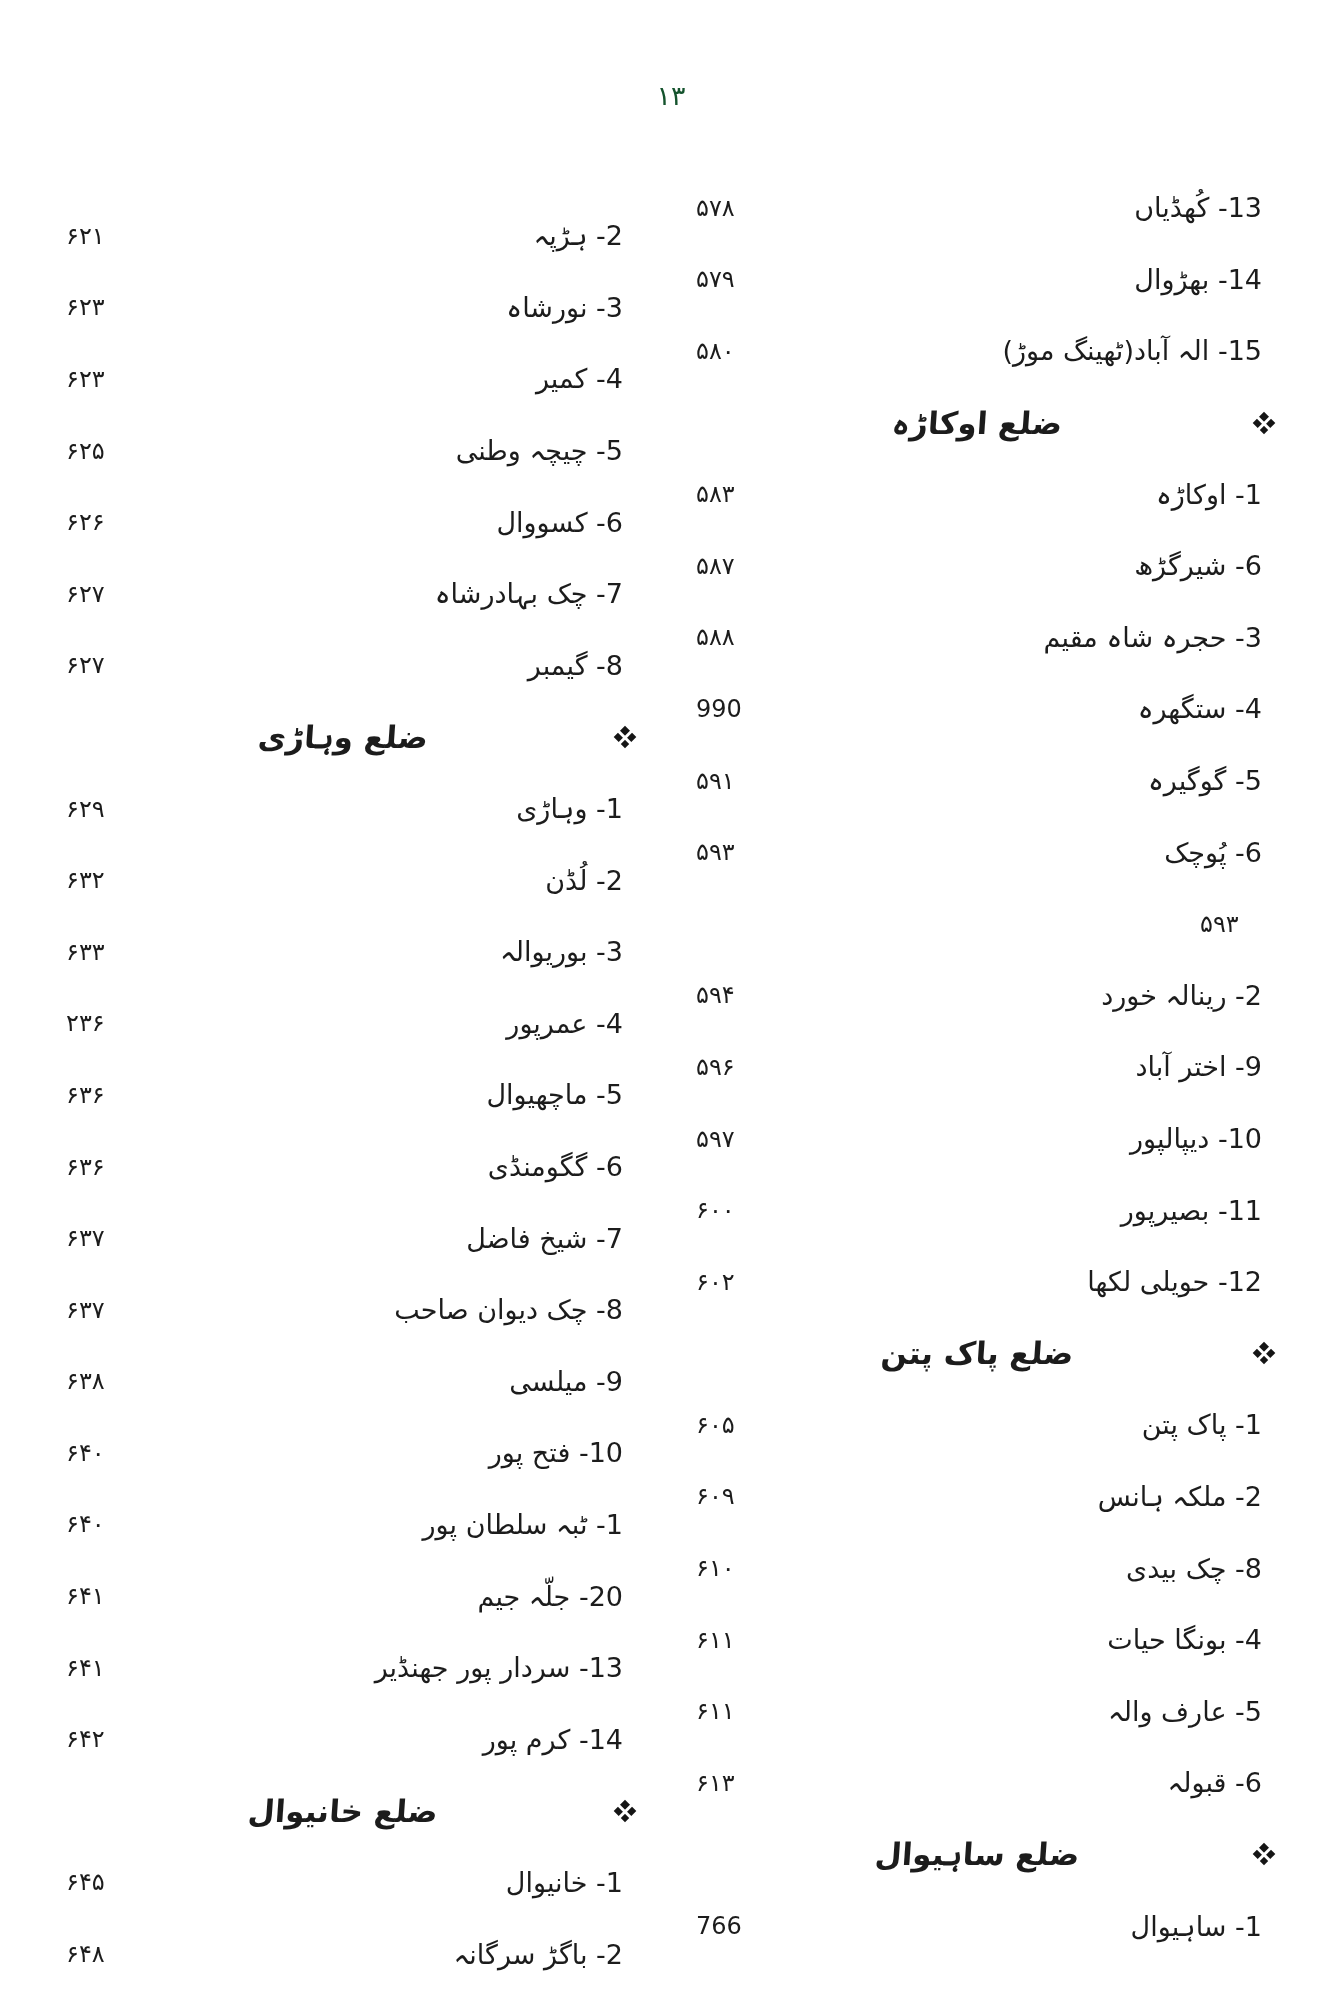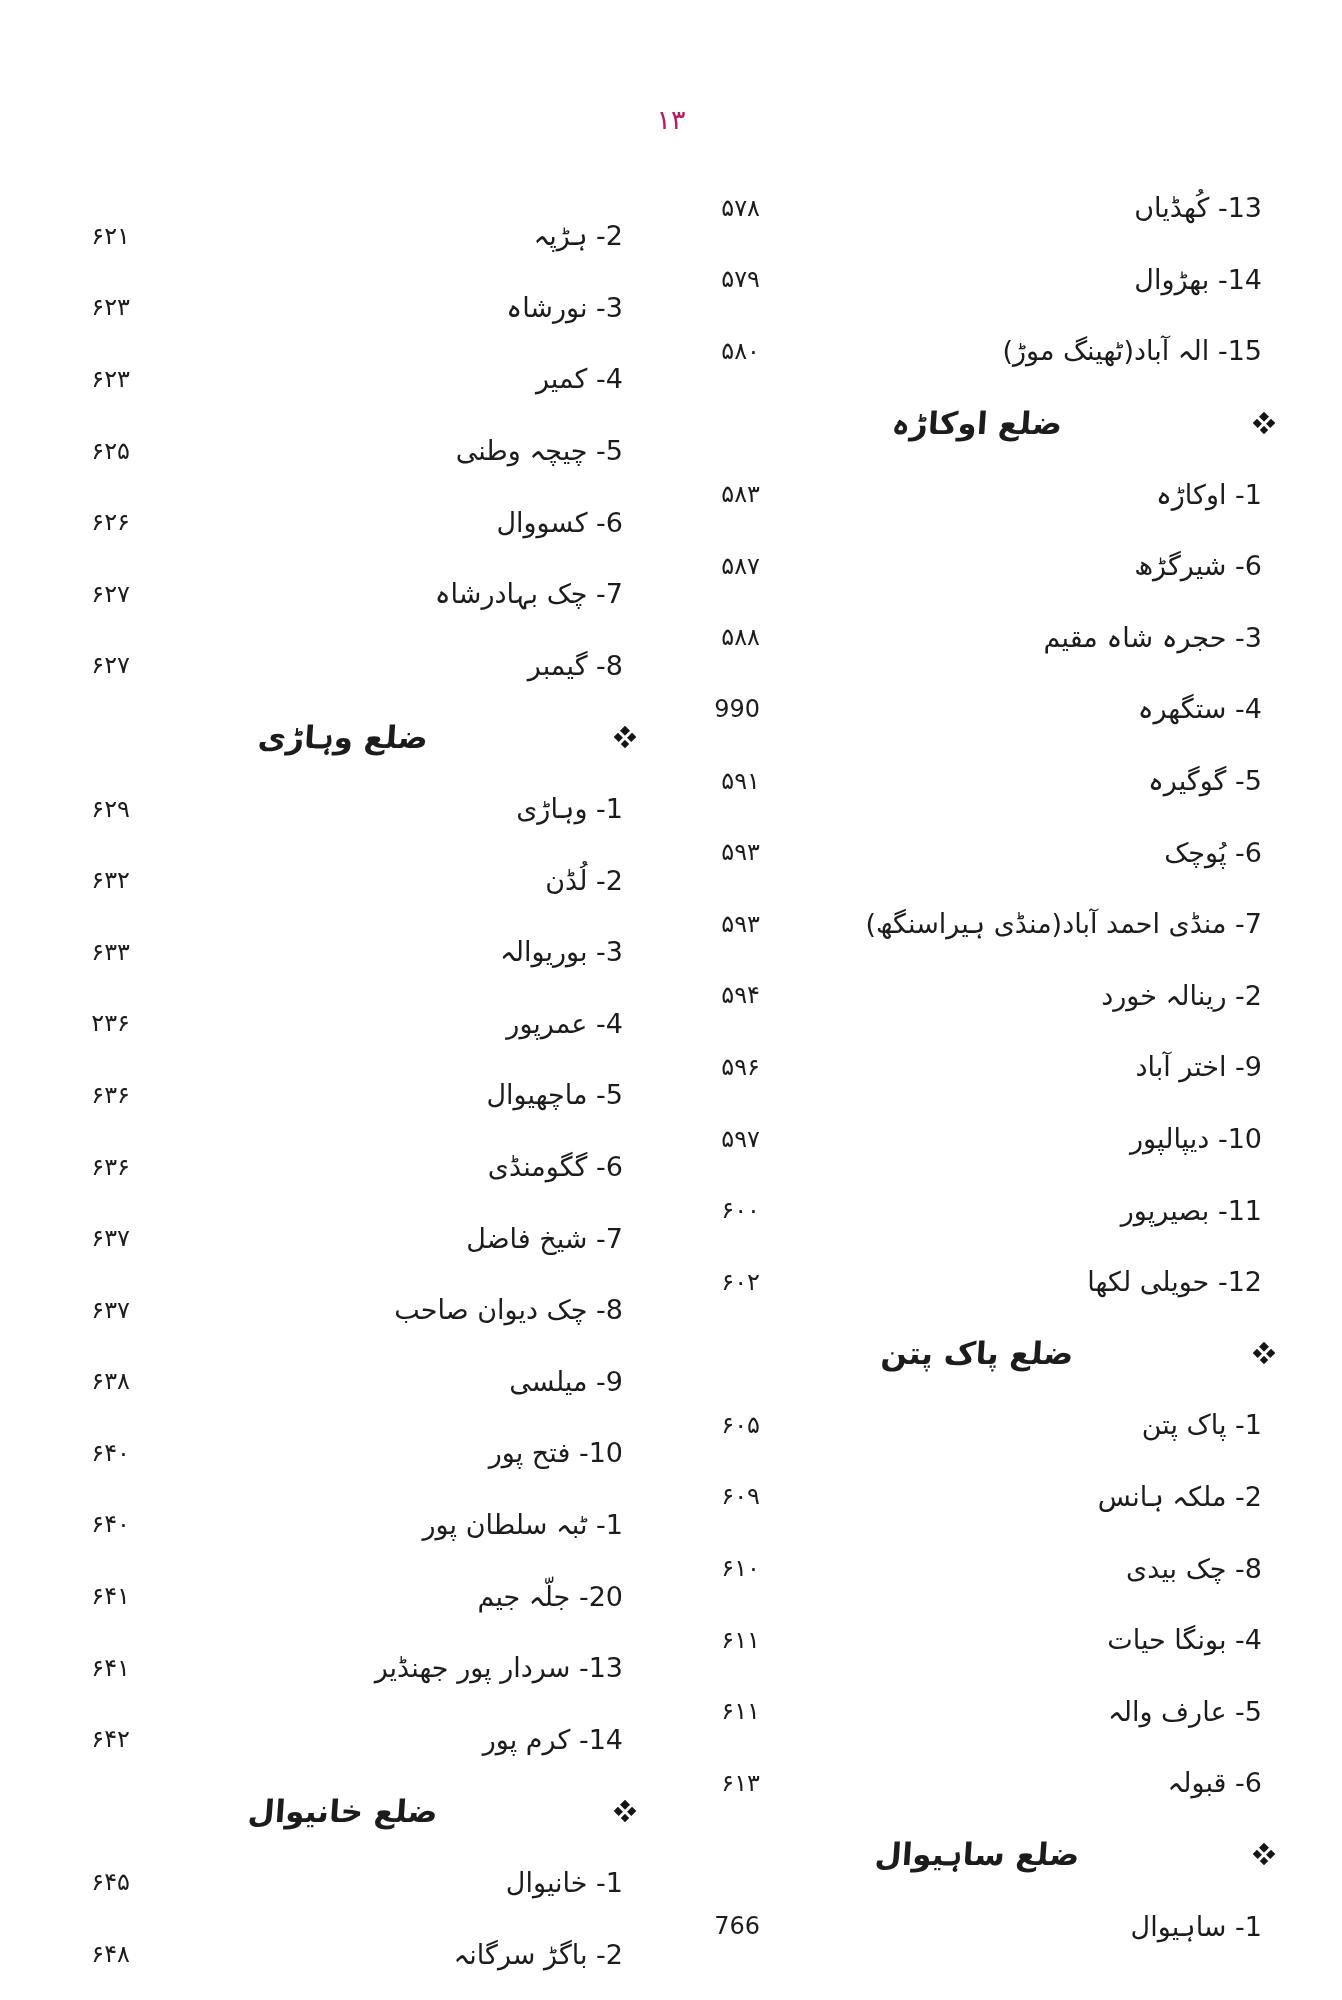--- a/index.html
+++ b/index.html
@@ -13,27 +13,27 @@
     color: #1c1c1c;
   }
   .page {
     position: relative;
     width: 1342px;
     height: 2000px;
     background: #ffffff;
   }
   .folio {
     position: absolute;
-    top: 104px;
+    top: 80px;
     left: 0;
     width: 100%;
     text-align: center;
     font-size: 27px;
     letter-spacing: 1px;
-    color: #be185d;
+    color: #14532d;
   }
   .content {
     position: absolute;
     top: 172px;
     left: 0;
     width: 1342px;
   }
   .col {
     position: absolute;
     top: 0;
@@ -58,21 +58,21 @@
   .entry {
     font-size: 27px;
     white-space: nowrap;
     padding-right: 2px;
   }
   .pagenum {
     font-size: 24px;
     white-space: nowrap;
     padding-left: 6px;
     min-width: 64px;
-    text-align: right;
+    text-align: left;
   }
   .header-row {
     justify-content: center;
   }
   .district {
     font-size: 31px;
     font-weight: 700;
     white-space: nowrap;
     transform: skewX(-4deg); 
   }
@@ -148,21 +148,20 @@
         </div>
         <div class="row">
           <span class="entry">5- گوگیرہ</span>
           <span class="pagenum">۵۹۱</span>
         </div>
         <div class="row">
           <span class="entry">6- پُوچک</span>
           <span class="pagenum">۵۹۳</span>
         </div>
         <div class="row">
-          <span class="entry">7- منڈی احمد آباد(منڈی ہیراسنگھ)</span>
           <span class="pagenum">۵۹۳</span>
         </div>
         <div class="row">
           <span class="entry">2- رینالہ خورد</span>
           <span class="pagenum">۵۹۴</span>
         </div>
         <div class="row">
           <span class="entry">9- اختر آباد</span>
           <span class="pagenum">۵۹۶</span>
         </div>

